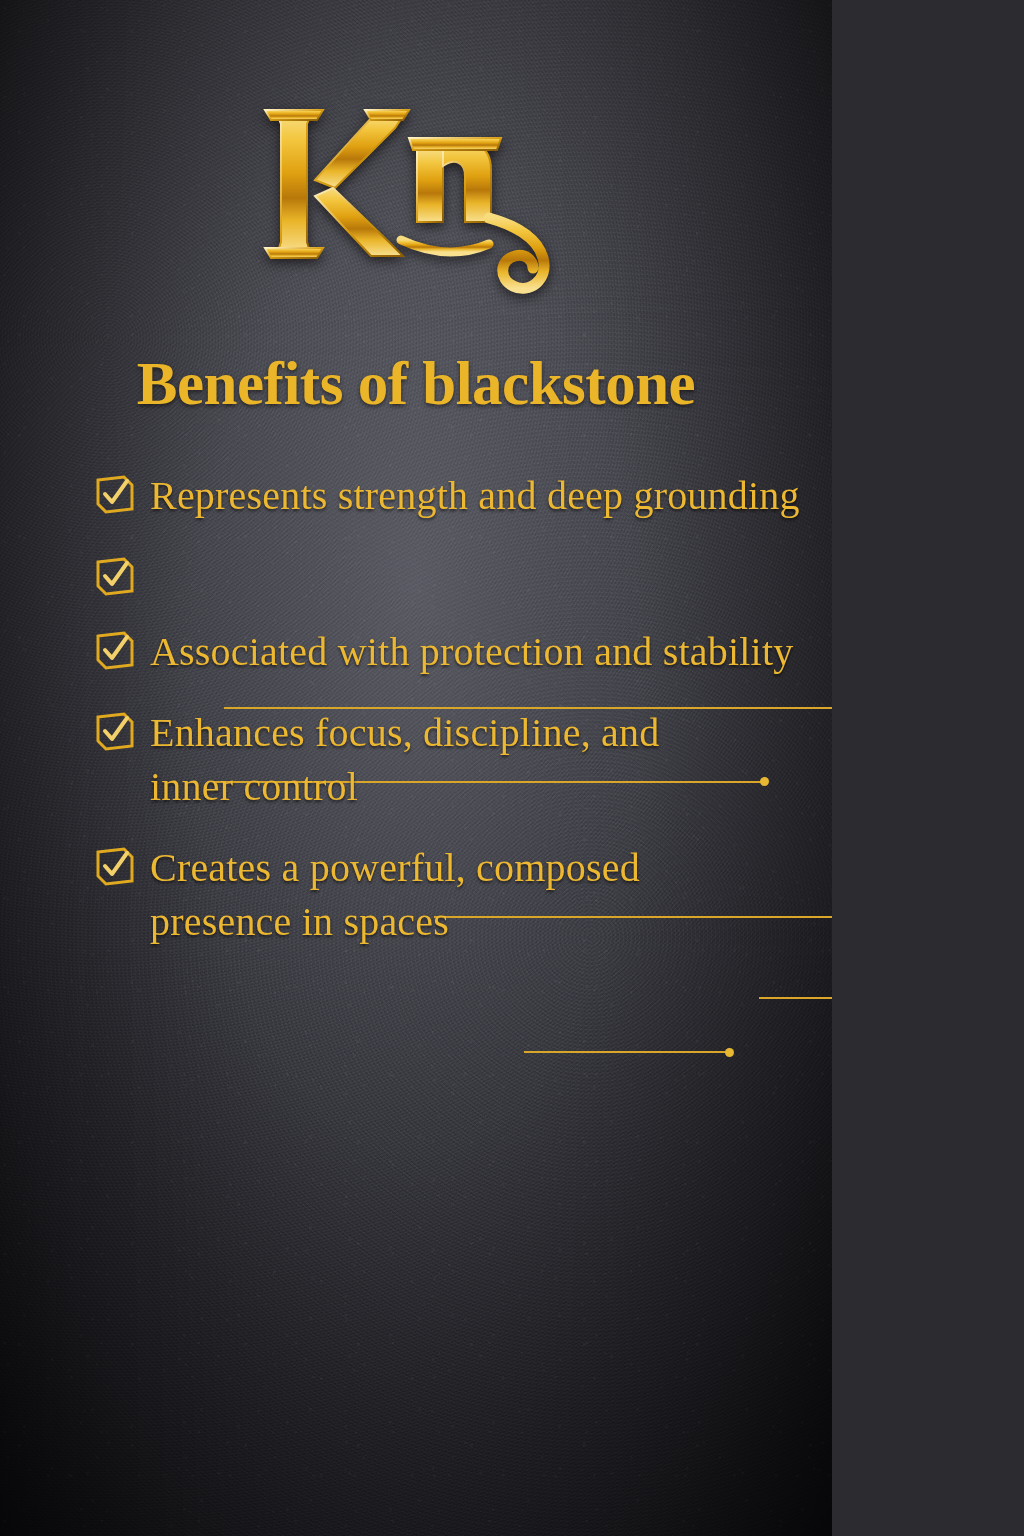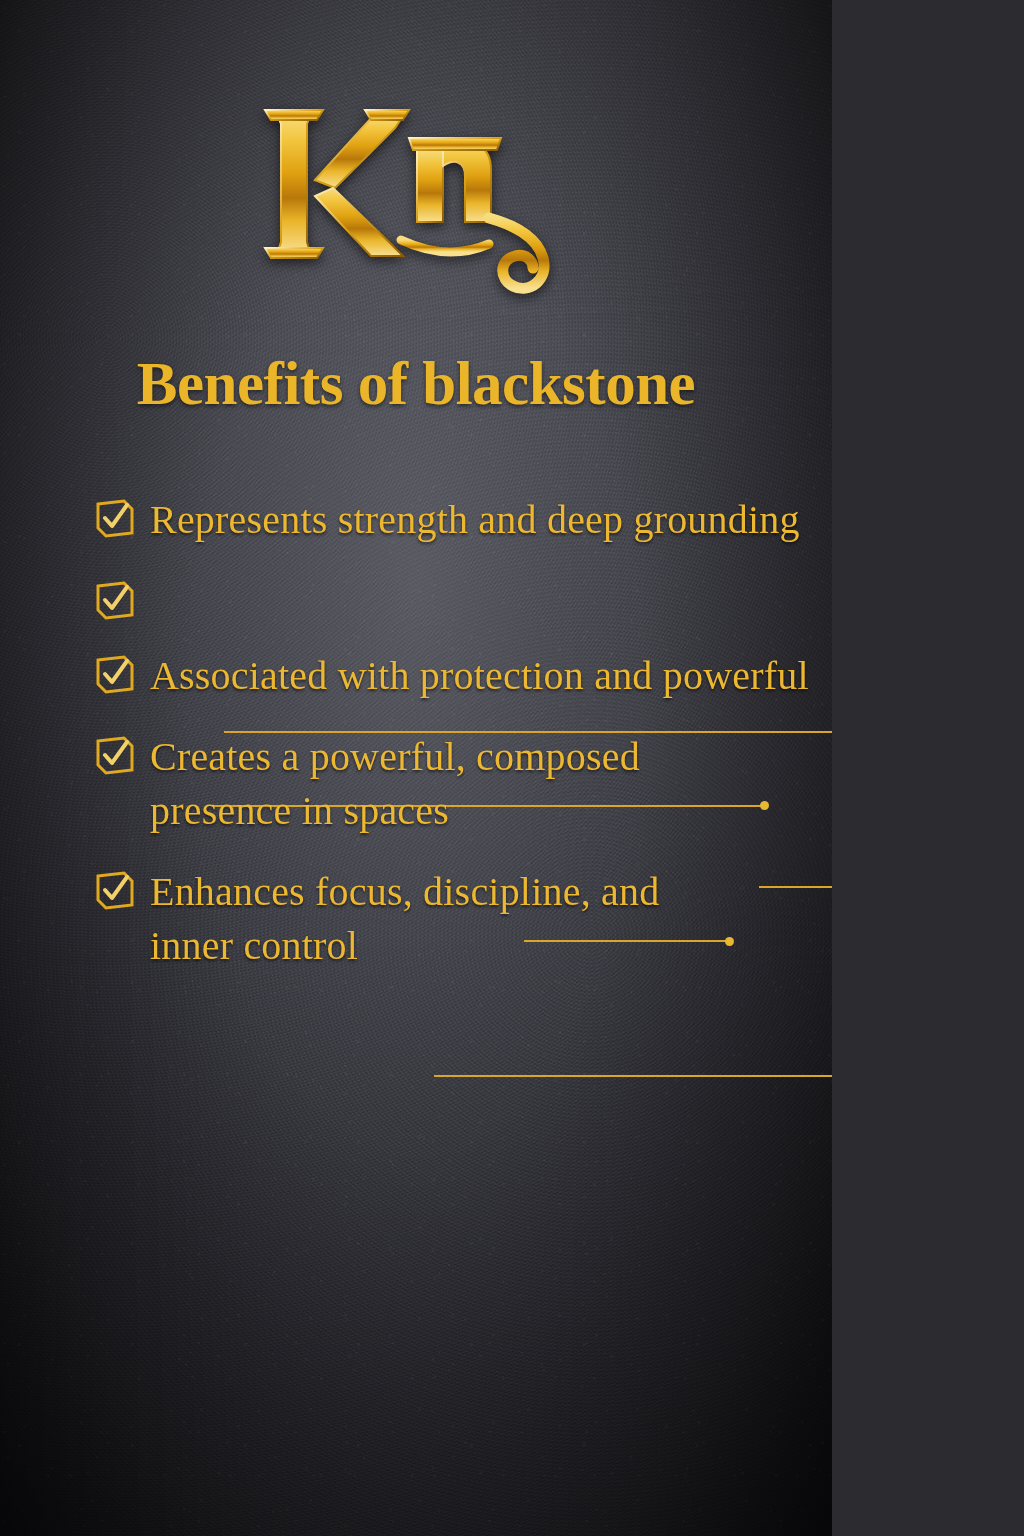--- a/index.html
+++ b/index.html
@@ -106,21 +106,21 @@
   
   .heading.fallback {
     -webkit-text-fill-color: #eab528;
     color: #eab528;
     background: none;
   }
 
   
   .list {
     position: absolute;
-    top: 493px;
+    top: 469px;
     left: 94px;
     width: 880px;
   }
   .item {
     position: relative;
     display: flex;
     align-items: flex-start;
     margin-bottom: 28px;
   }
   .check {
@@ -241,57 +241,57 @@
           <div class="dot"></div>
         </div>
       </div>
 
       <div class="item">
         <svg class="check" viewBox="0 0 42 42">
           <path d="M4 7 L30 4 L38 12 L38 36 L12 39 L4 31 Z" fill="none" stroke="#e0a91f" stroke-width="3"></path>
           <path d="M11 21 L18 29 L33 8" fill="none" stroke="#f2d06a" stroke-width="4" stroke-linecap="round" stroke-linejoin="round"></path>
         </svg>
         <div class="item-text">
-          <span class="line">Associated with protection and powerful</span>
+          <span class="line">Associated with protection and stability</span>
         </div>
         <div class="connector" style="left:120px; width:555px; top:152px;">
+          <div class="rule"></div>
+          <div class="dot"></div>
+        </div>
+      </div>
+
+      <div class="item">
+        <svg class="check" viewBox="0 0 42 42">
+          <path d="M4 7 L30 4 L38 12 L38 36 L12 39 L4 31 Z" fill="none" stroke="#e0a91f" stroke-width="3"></path>
+          <path d="M11 21 L18 29 L33 8" fill="none" stroke="#f2d06a" stroke-width="4" stroke-linecap="round" stroke-linejoin="round"></path>
+        </svg>
+        <div class="item-text">
+          <span class="line">Enhances focus, discipline, and</span>
+          <span class="line">inner control</span>
+        </div>
+        <div class="connector" style="left:340px; width:425px; top:206px;">
           <div class="rule"></div>
           <div class="dot"></div>
         </div>
       </div>
 
       <div class="item">
         <svg class="check" viewBox="0 0 42 42">
           <path d="M4 7 L30 4 L38 12 L38 36 L12 39 L4 31 Z" fill="none" stroke="#e0a91f" stroke-width="3"></path>
           <path d="M11 21 L18 29 L33 8" fill="none" stroke="#f2d06a" stroke-width="4" stroke-linecap="round" stroke-linejoin="round"></path>
         </svg>
         <div class="item-text">
           <span class="line">Creates a powerful, composed</span>
           <span class="line">presence in spaces</span>
         </div>
         <div class="connector" style="left:665px; width:170px; top:152px;">
           <div class="rule"></div>
           <div class="dot"></div>
         </div>
         <div class="connector" style="left:430px; width:210px; top:206px;">
-          <div class="rule"></div>
-          <div class="dot"></div>
-        </div>
-      </div>
-
-      <div class="item">
-        <svg class="check" viewBox="0 0 42 42">
-          <path d="M4 7 L30 4 L38 12 L38 36 L12 39 L4 31 Z" fill="none" stroke="#e0a91f" stroke-width="3"></path>
-          <path d="M11 21 L18 29 L33 8" fill="none" stroke="#f2d06a" stroke-width="4" stroke-linecap="round" stroke-linejoin="round"></path>
-        </svg>
-        <div class="item-text">
-          <span class="line">Enhances focus, discipline, and</span>
-          <span class="line">inner control</span>
-        </div>
-        <div class="connector" style="left:340px; width:425px; top:206px;">
           <div class="rule"></div>
           <div class="dot"></div>
         </div>
       </div>
 
     </div>
   </div>
 </div>
 
 </body></html>

